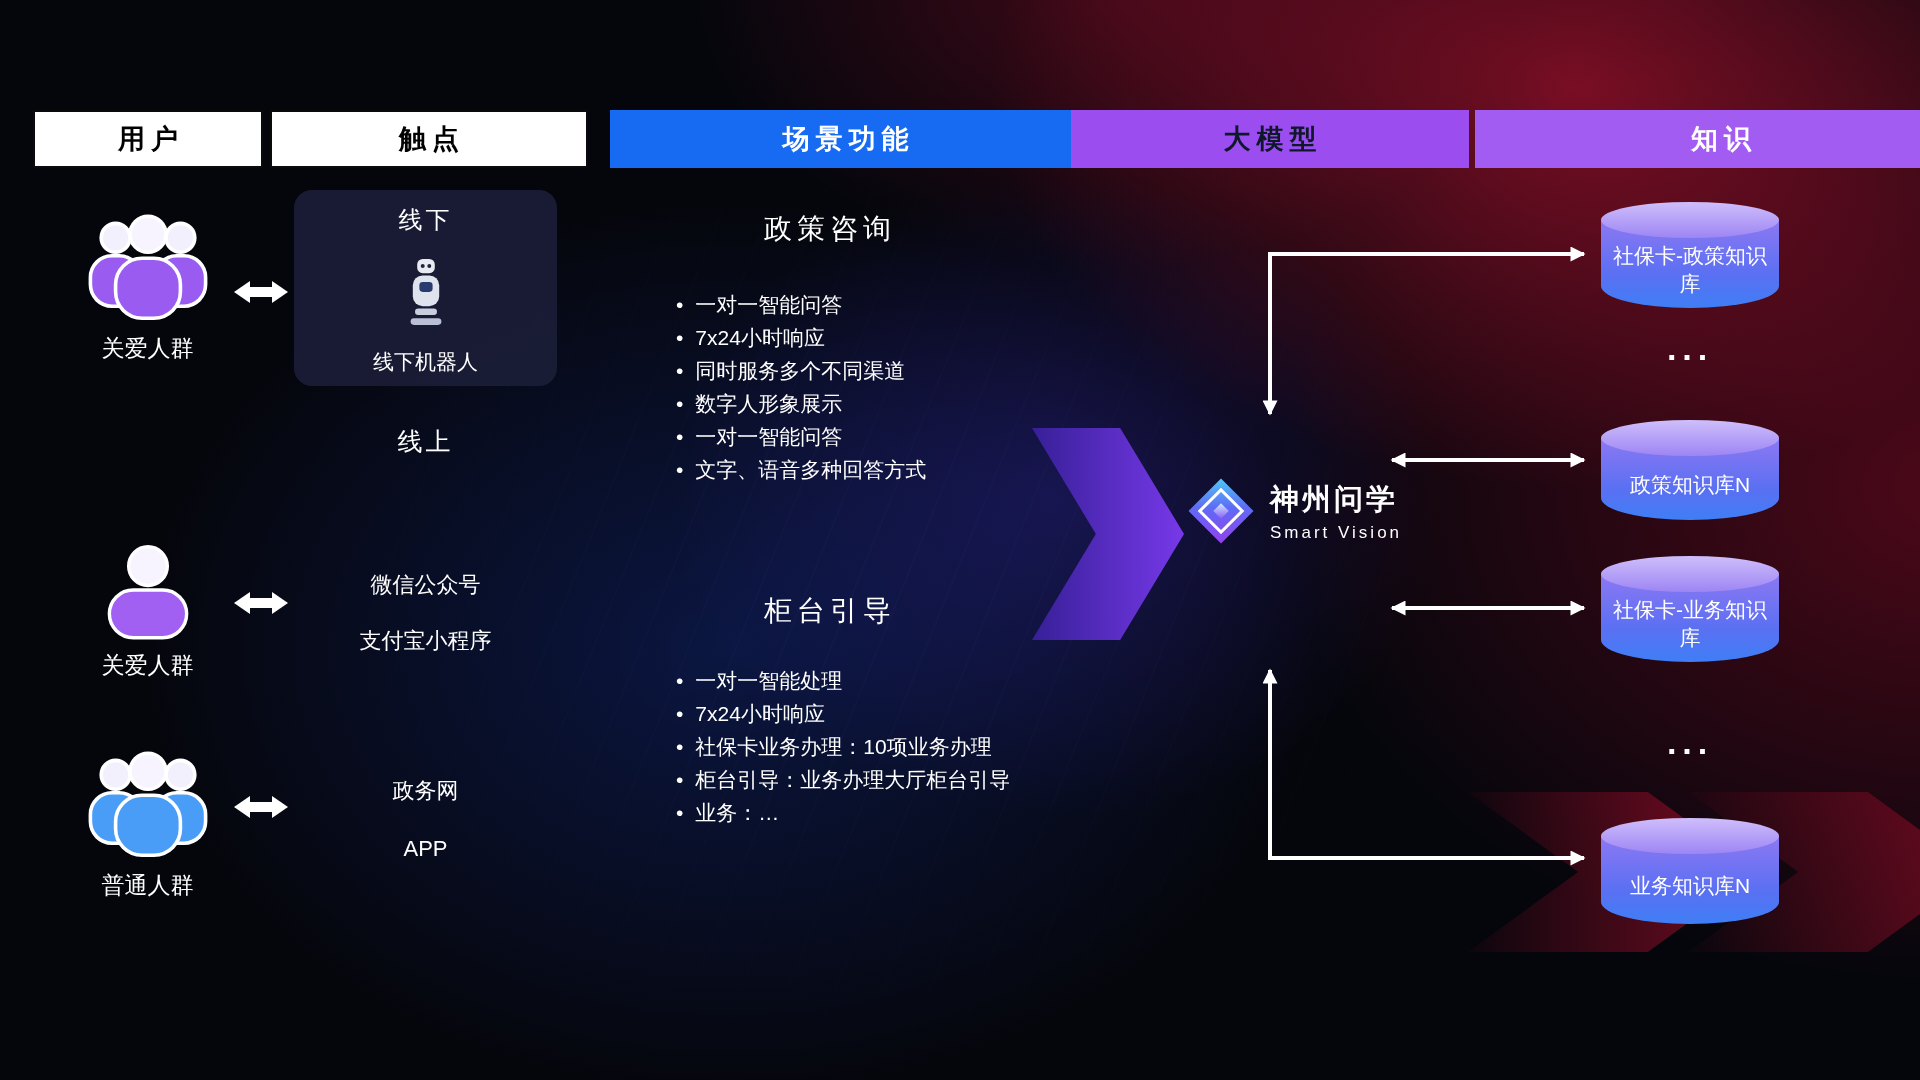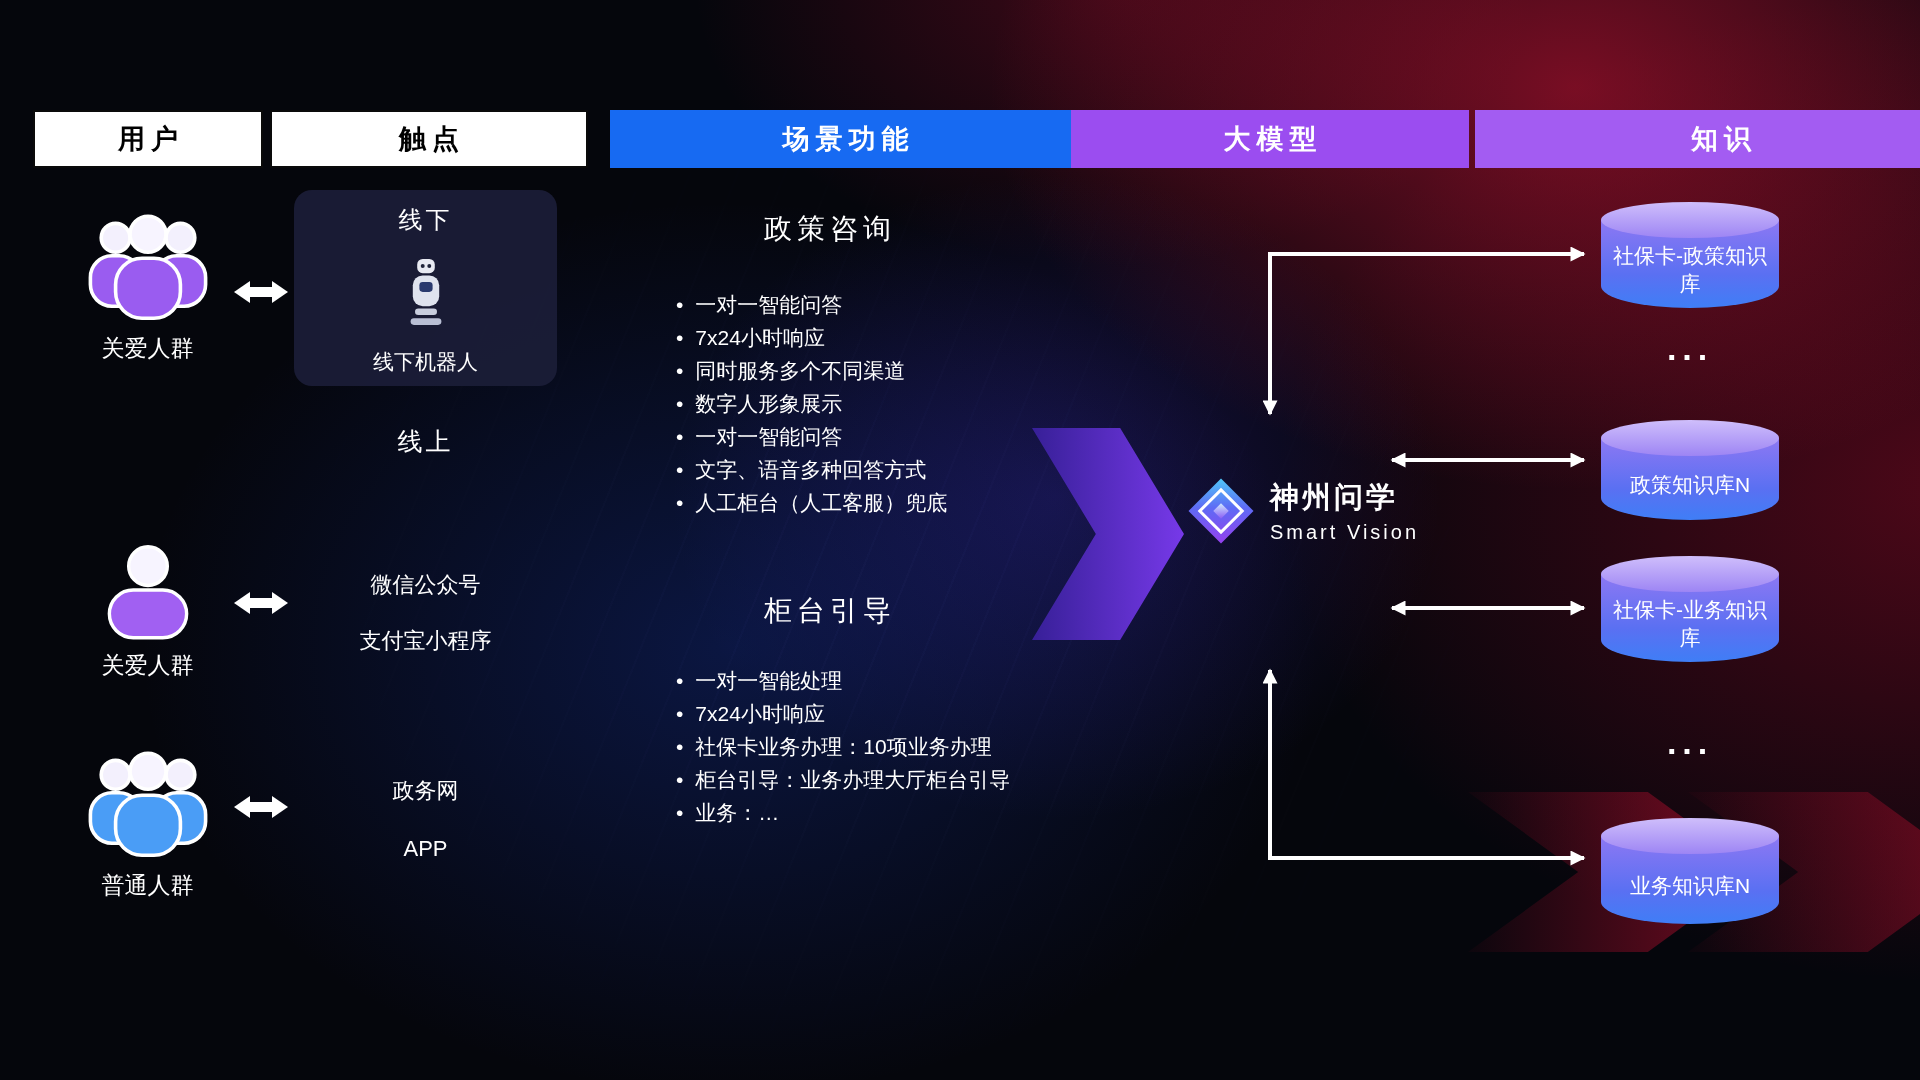--- a/index.html
+++ b/index.html
@@ -27,21 +27,21 @@
     background:linear-gradient(90deg, rgba(150,5,35,.05), rgba(205,15,50,.55));
     clip-path:polygon(0 0,62% 0,100% 50%,62% 100%,0 100%,38% 50%); }
   .chev1 { left:1468px; top:792px; }
   .chev2 { left:1688px; top:792px; opacity:.8; }
 
   
   .hdr { position:absolute; top:110px; height:58px; display:flex; align-items:center;
     justify-content:center; font-size:27px; font-weight:bold; letter-spacing:6px; padding-left:6px; box-sizing:border-box; }
   .hdr.white  { background:#ffffff; color:#000; border:2px solid #0a0a0a; }
   .hdr.blue   { background:#176af2; color:#fff; }
-  .hdr.purple1{ background:#9b4df0; color:#ffffff; }
+  .hdr.purple1{ background:#9b4df0; color:#0f172a; }
   .hdr.purple2{ background:#a35cf2; color:#fff; }
   .hc1 { left:33px;  width:230px; }
   .hc2 { left:270px; width:318px; }
   .hc3 { left:610px; width:471px; }
   .hc4 { left:1071px;width:398px; }
   .hc5 { left:1475px;width:492px; }
 
   
   .user { position:absolute; left:40px; width:215px; display:flex; flex-direction:column; align-items:center; }
   .u1 { top:203px; } .u2 { top:540px; } .u3 { top:740px; }
@@ -73,21 +73,21 @@
     clip-path:polygon(0 0,58% 0,100% 50%,58% 100%,0 100%,42% 50%); opacity:.95; }
 
   
   .logo { position:absolute; left:1188px; top:478px; display:flex; align-items:center; gap:16px; }
   .logo-icon { position:relative; width:66px; height:66px; flex:0 0 auto; }
   .logo-icon .d { position:absolute; left:50%; top:50%; transform:translate(-50%,-50%) rotate(45deg); }
   .d.outer { width:46px; height:46px; background:linear-gradient(135deg,#4fc7f8,#5e6bf5 45%,#9440ee); }
   .d.mid   { width:27px; height:27px; border:3px solid #fff; background:transparent; }
   .d.inner { width:11px; height:11px; background:linear-gradient(135deg,#cfeaff,#8a5cf5); }
   .logo-text .name { font-size:29px; font-weight:bold; letter-spacing:3px; }
-  .logo-text .sub  { font-size:20px; letter-spacing:3px; margin-top:3px; }
+  .logo-text .sub  { font-size:17px; letter-spacing:3px; margin-top:3px; }
 
   
   .db { position:absolute; left:1601px; width:178px; }
   .db1 { top:202px; height:106px; } .db2 { top:420px; height:100px; }
   .db3 { top:556px; height:106px; } .db4 { top:818px; height:106px; }
   .db .cap { position:absolute; top:0; left:0; width:178px; height:36px; border-radius:50%;
     background:linear-gradient(180deg,#cfbefb,#9d85f4); z-index:2; }
   .db .body { position:absolute; top:18px; left:0; right:0; bottom:0;
     border-radius:0 0 89px 89px / 0 0 22px 22px;
     background:linear-gradient(180deg,#8d78f3,#5a70f2 62%,#3f7ef6);
@@ -185,21 +185,20 @@
   <div class="tp-label tp-ch4">APP</div>
 
   <div class="scene-title st1">政策咨询</div>
   <ul class="scene-list sl1">
     <li>一对一智能问答</li>
     <li>7x24小时响应</li>
     <li>同时服务多个不同渠道</li>
     <li>数字人形象展示</li>
     <li>一对一智能问答</li>
     <li>文字、语音多种回答方式</li>
-    <li>人工柜台（人工客服）兜底</li>
   </ul>
 
   <div class="scene-title st2">柜台引导</div>
   <ul class="scene-list sl2">
     <li>一对一智能处理</li>
     <li>7x24小时响应</li>
     <li>社保卡业务办理：10项业务办理</li>
     <li>柜台引导：业务办理大厅柜台引导</li>
     <li>业务：…</li>
   </ul>

